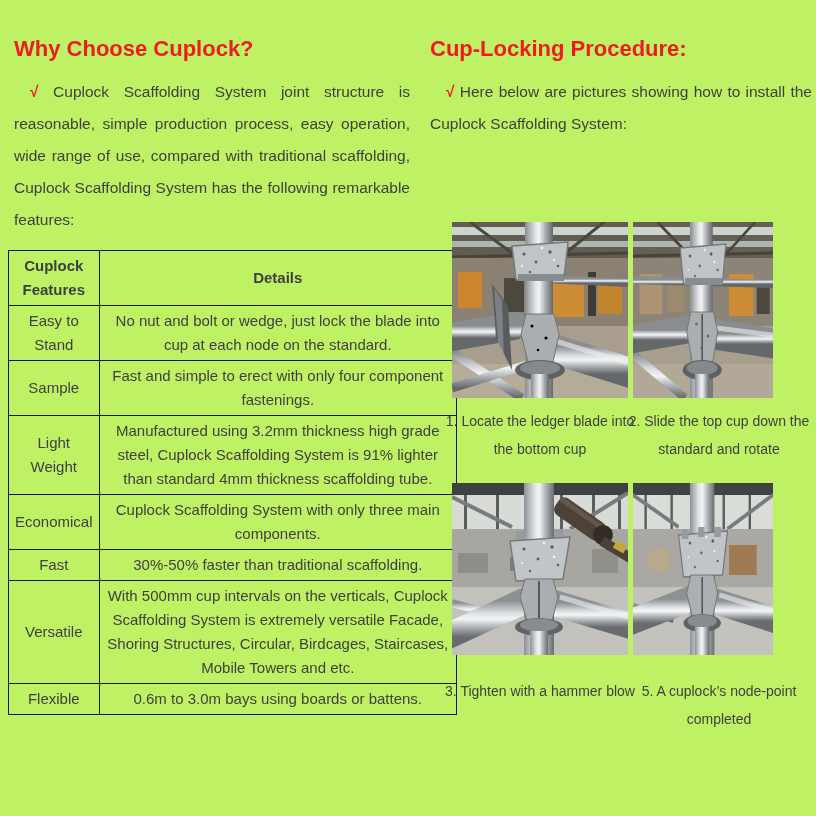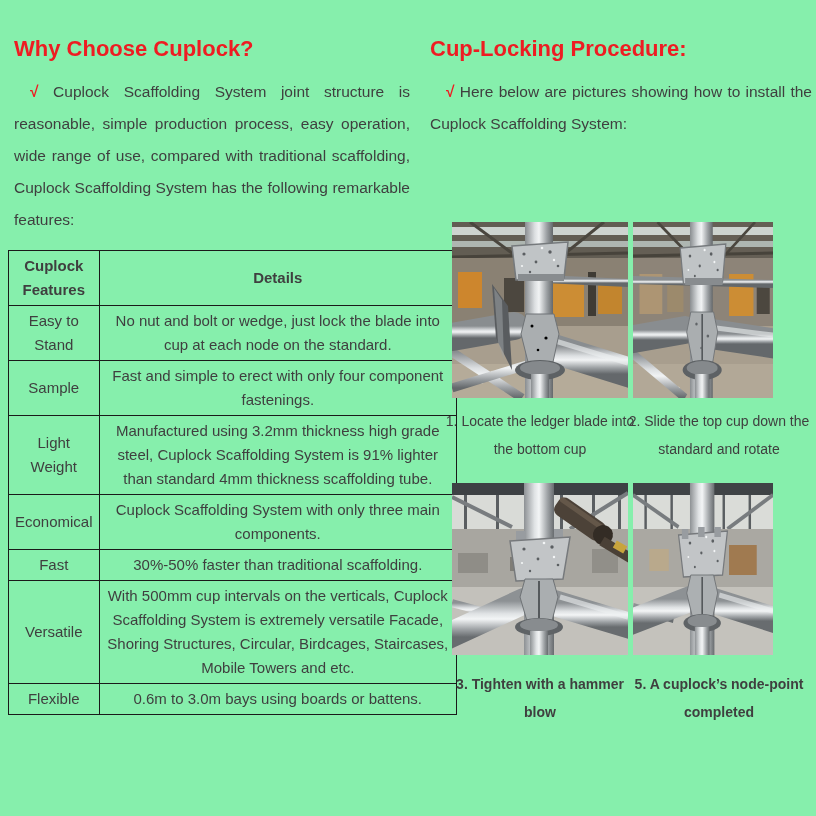--- a/index.html
+++ b/index.html
@@ -1,18 +1,18 @@
 <!DOCTYPE html>
 <html><head>
 <meta charset="utf-8">
 <style>
   * { box-sizing: border-box; }
   body { margin: 0; background: #fff; }
   .page {
-    position: relative; width: 816px; height: 816px; background: #86efac;
+    position: relative; width: 816px; height: 816px; background: #bef264;
     font-family: "Liberation Sans", sans-serif; color: #3f3f3f; overflow: hidden;
   }
   h1.heading {
     margin: 0; font-size: 22px; font-weight: bold; color: #ee1c22;
     font-family: "Liberation Sans", sans-serif;
   }
   .col-left { position: absolute; left: 14px; top: 36px; width: 396px; }
   .col-right { position: absolute; left: 430px; top: 36px; width: 382px; }
   p.intro {
     margin: 14px 0 0 0; font-size: 15.5px; line-height: 32px;
@@ -37,21 +37,21 @@
     text-align: center; color: #3f3f3f;
   }
   #step1, #step3 { left: 452px; width: 176px; }
   #step2, #step4 { left: 633px; width: 140px; }
   #step1, #step2 { top: 222px; }
   #step3, #step4 { top: 483px; }
   #step1 .photo, #step2 .photo { height: 176px; }
   #step3 .photo, #step4 .photo { height: 172px; }
   #step1 .caption, #step3 .caption { margin-left: -10px; }
   #step2 .caption, #step4 .caption { margin-left: -12px; }
-  #step3 .caption, #step4 .caption { margin-top: 15px; font-weight: bold; }
+  #step3 .caption, #step4 .caption { margin-top: 22px; }
 </style>
 </head>
 <body>
 
 <div class="page">
 
   <section class="col-left">
     <h1 class="heading">Why Choose Cuplock?</h1>
     <p class="intro"><span class="check">√</span> <span>Cuplock Scaffolding System joint structure is reasonable, simple production process, easy operation, wide range of use, compared with traditional scaffolding, Cuplock Scaffolding System has the following remarkable features:</span></p>
 

